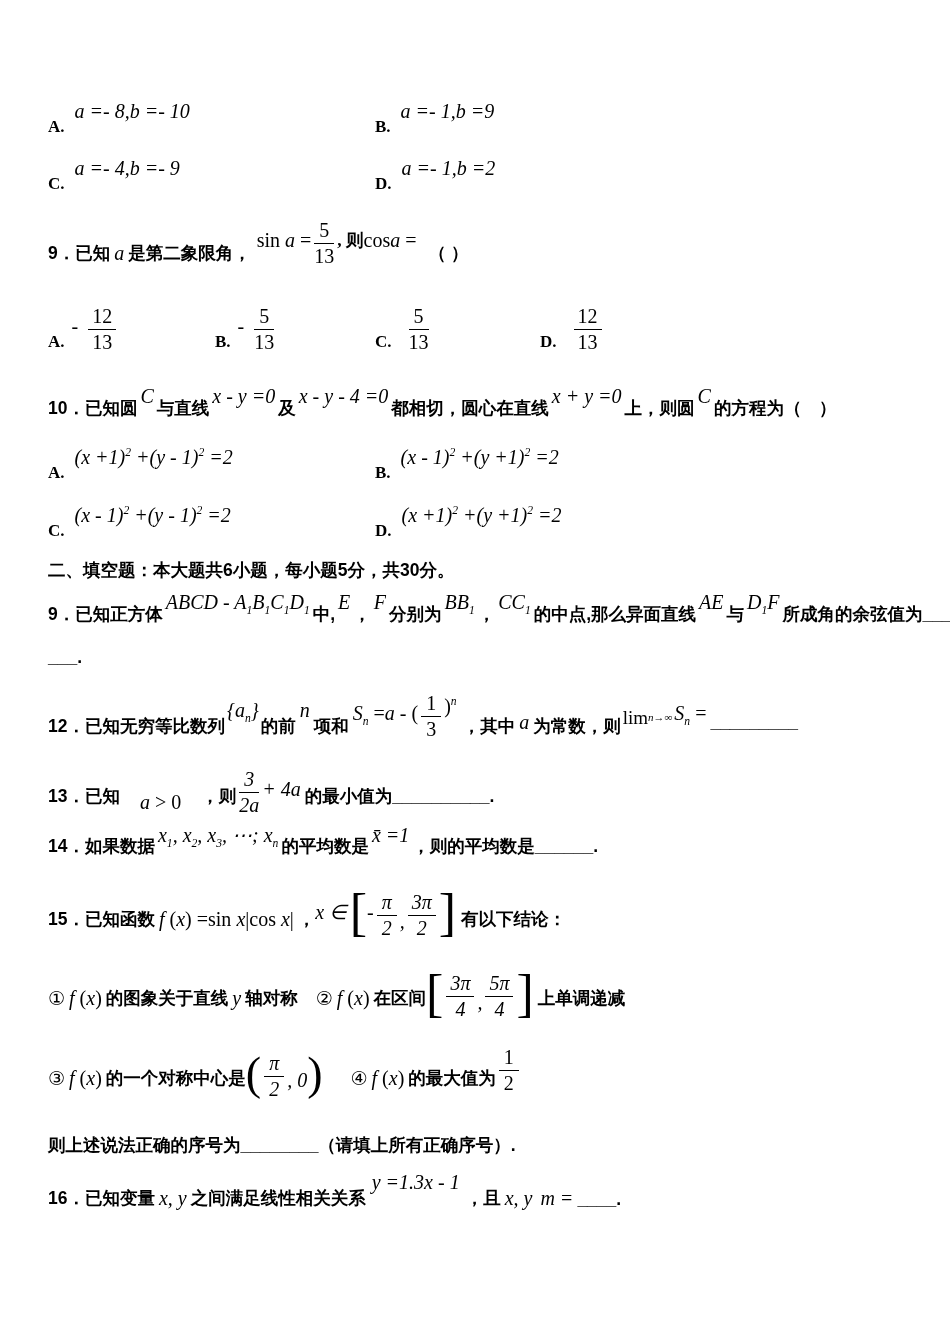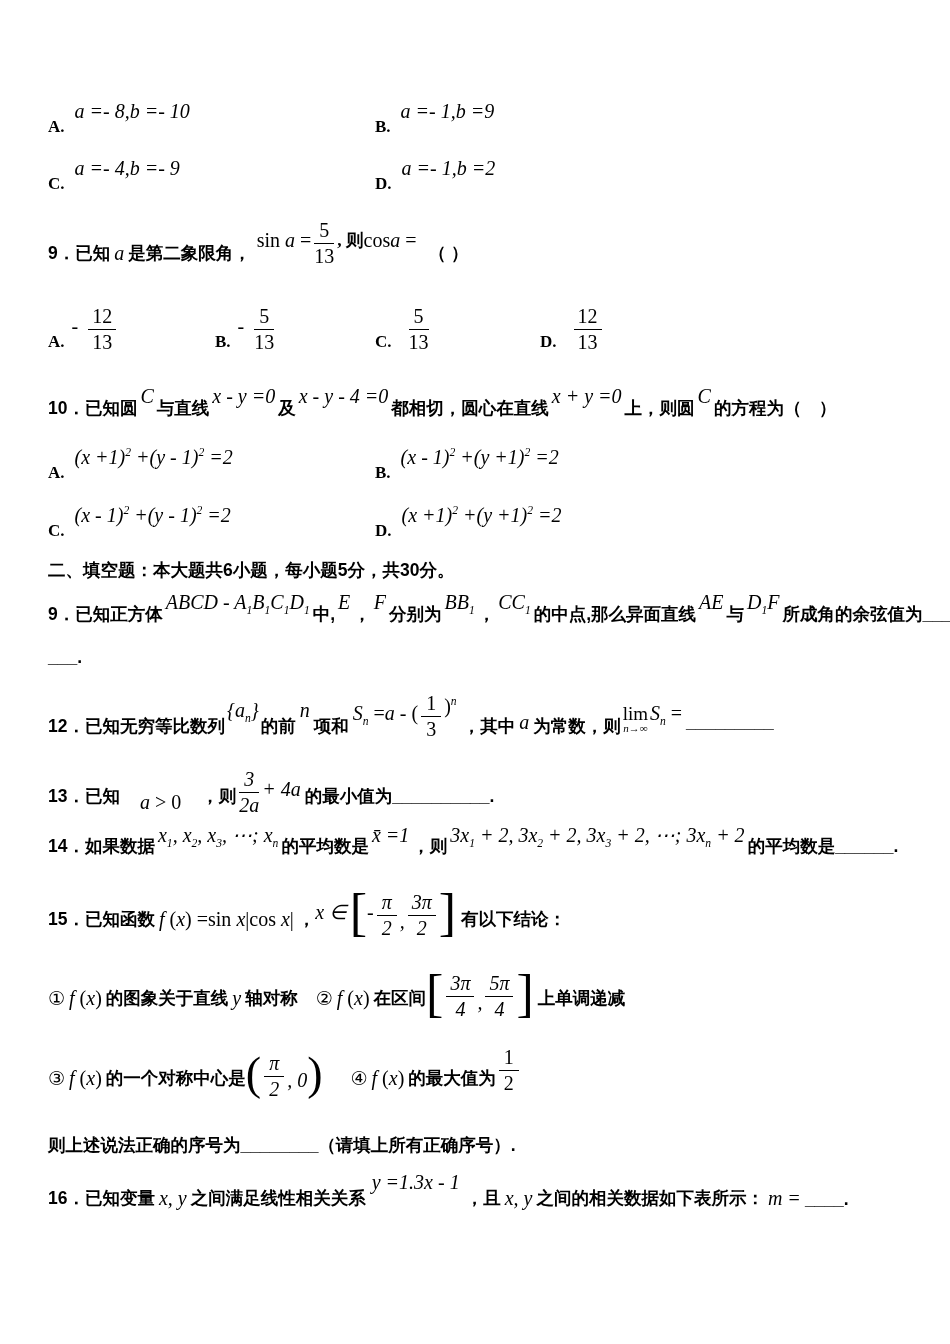--- a/index.html
+++ b/index.html
@@ -28,21 +28,21 @@
   .sink6{transform:translateY(6px);}
   .sink4{transform:translateY(4px);text-align:right;}
   .sink2{transform:translateY(2px);}
   .sink13{transform:translateY(13px);}
   .eqt{transform:translateY(-3px);font-family:Liberation Serif, serif;}
   .rise6{transform:translateY(-6px);}
   .br{font-family:"Liberation Serif","DejaVu Serif",serif;font-style:normal;font-weight:300;
       font-size:52px;line-height:0.9;transform:translateY(-2px);}
   .pr{font-family:"Liberation Serif","DejaVu Serif",serif;font-style:normal;font-weight:300;
       font-size:46px;line-height:0.9;transform:translateY(-2px);}
-  .limstack{display:inline-flex;flex-direction:column;align-items:center;margin:0 2px;
+  .limstack{display:inline-flex;flex-direction:row;align-items:center;margin:0 2px;
       font-family:"Liberation Serif","DejaVu Serif",serif;}
   .limtop{font-size:19px;}
   .limbot{font-size:11px;font-style:italic;margin-top:-3px;}
   .circ{font-family:"DejaVu Sans","Liberation Sans",sans-serif;font-size:19px;}
 </style>
 </head>
 <body>
 
 <div class="line" style="top:95px;height:42px">
   <span class="opt" style="left:0">
@@ -216,21 +216,20 @@
   <span class="cn sink4" style="margin-left:4px">的最小值为__________.</span>
 </div>
 
 <div class="line bot" style="top:824px;height:34px">
   <span class="cn">14．</span>
   <span class="cn">如果数据</span>
   <span class="m up11">x<sub>1</sub>, x<sub>2</sub>, x<sub>3</sub>, ⋯; x<sub>n</sub></span>
   <span class="cn">的平均数是</span>
   <span class="m up11">x̄ =1</span>
   <span class="cn">，则</span>
-  <span class="m up11">3x<sub>1</sub> + 2, 3x<sub>2</sub> + 2, 3x<sub>3</sub> + 2, ⋯; 3x<sub>n</sub> + 2</span>
   <span class="cn">的平均数是______.</span>
 </div>
 
 <div class="line" style="top:884px;height:62px">
   <span class="cn sink4">15．</span>
   <span class="cn sink4">已知函数</span>
   <span class="m sink4" style="margin:0 4px">f<r> (</r>x<r>) =sin </r>x<r>|cos </r>x<r>|</r></span>
   <span class="cn sink4">，</span>
   <span class="m eqt" style="margin-right:3px">x ∈</span>
   <span class="br">[</span>
@@ -296,16 +295,15 @@
 </div>
 
 <div class="line bot" style="top:1170px;height:40px">
   <span class="cn">16．</span>
   <span class="cn">已知变量</span>
   <span class="m up13" style="margin:0 4px">x, y</span>
   <span class="cn">之间满足线性相关关系</span>
   <span class="m up13" style="margin:16px 6px">y =1.3x - 1</span>
   <span class="cn">，且</span>
   <span class="m up13" style="margin:0 4px">x, y</span>
-  <span class="cn">之间的相关数据如下表所示：</span>
   <span class="m up13" style="margin:0 4px">m =</span>
   <span class="cn">____.</span>
 </div>
 
 </body></html>

